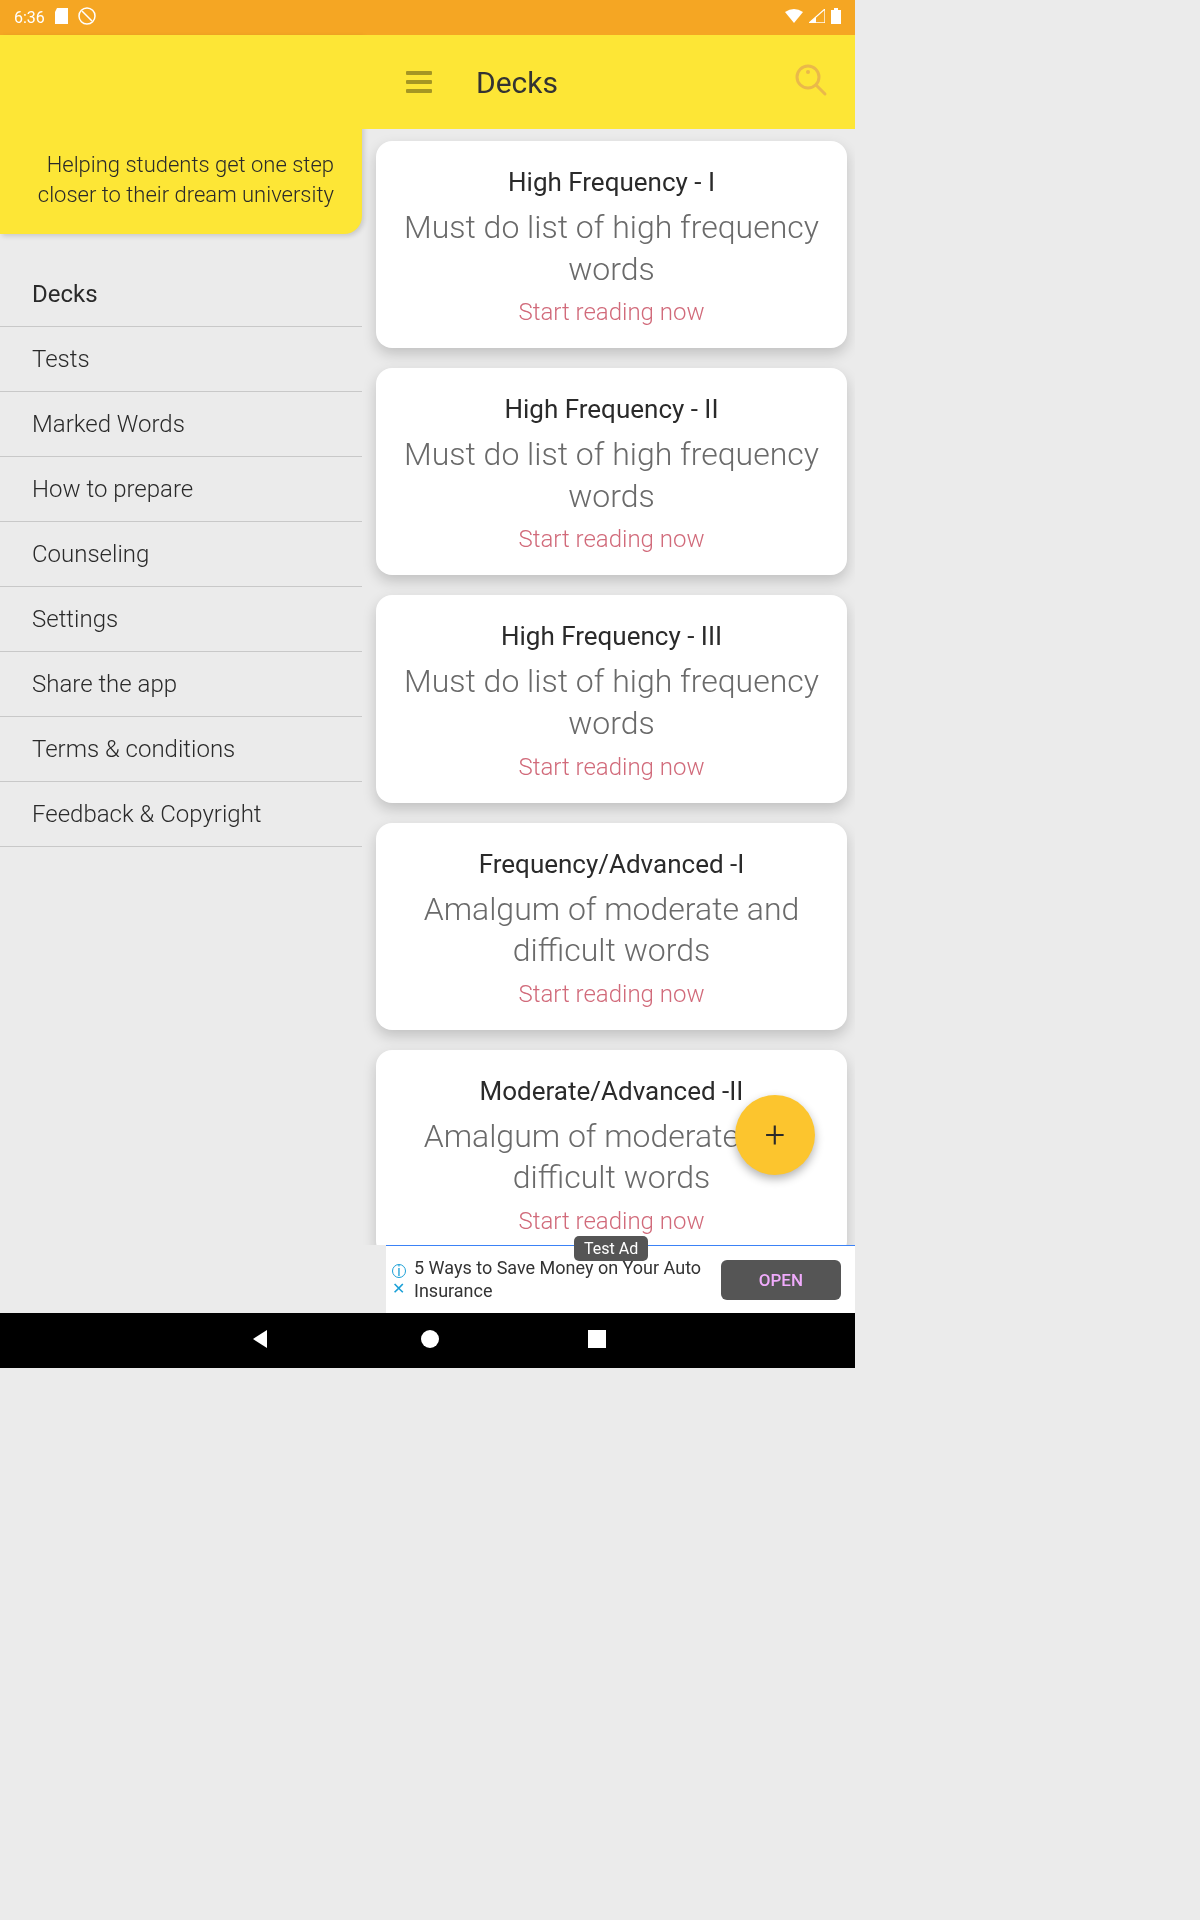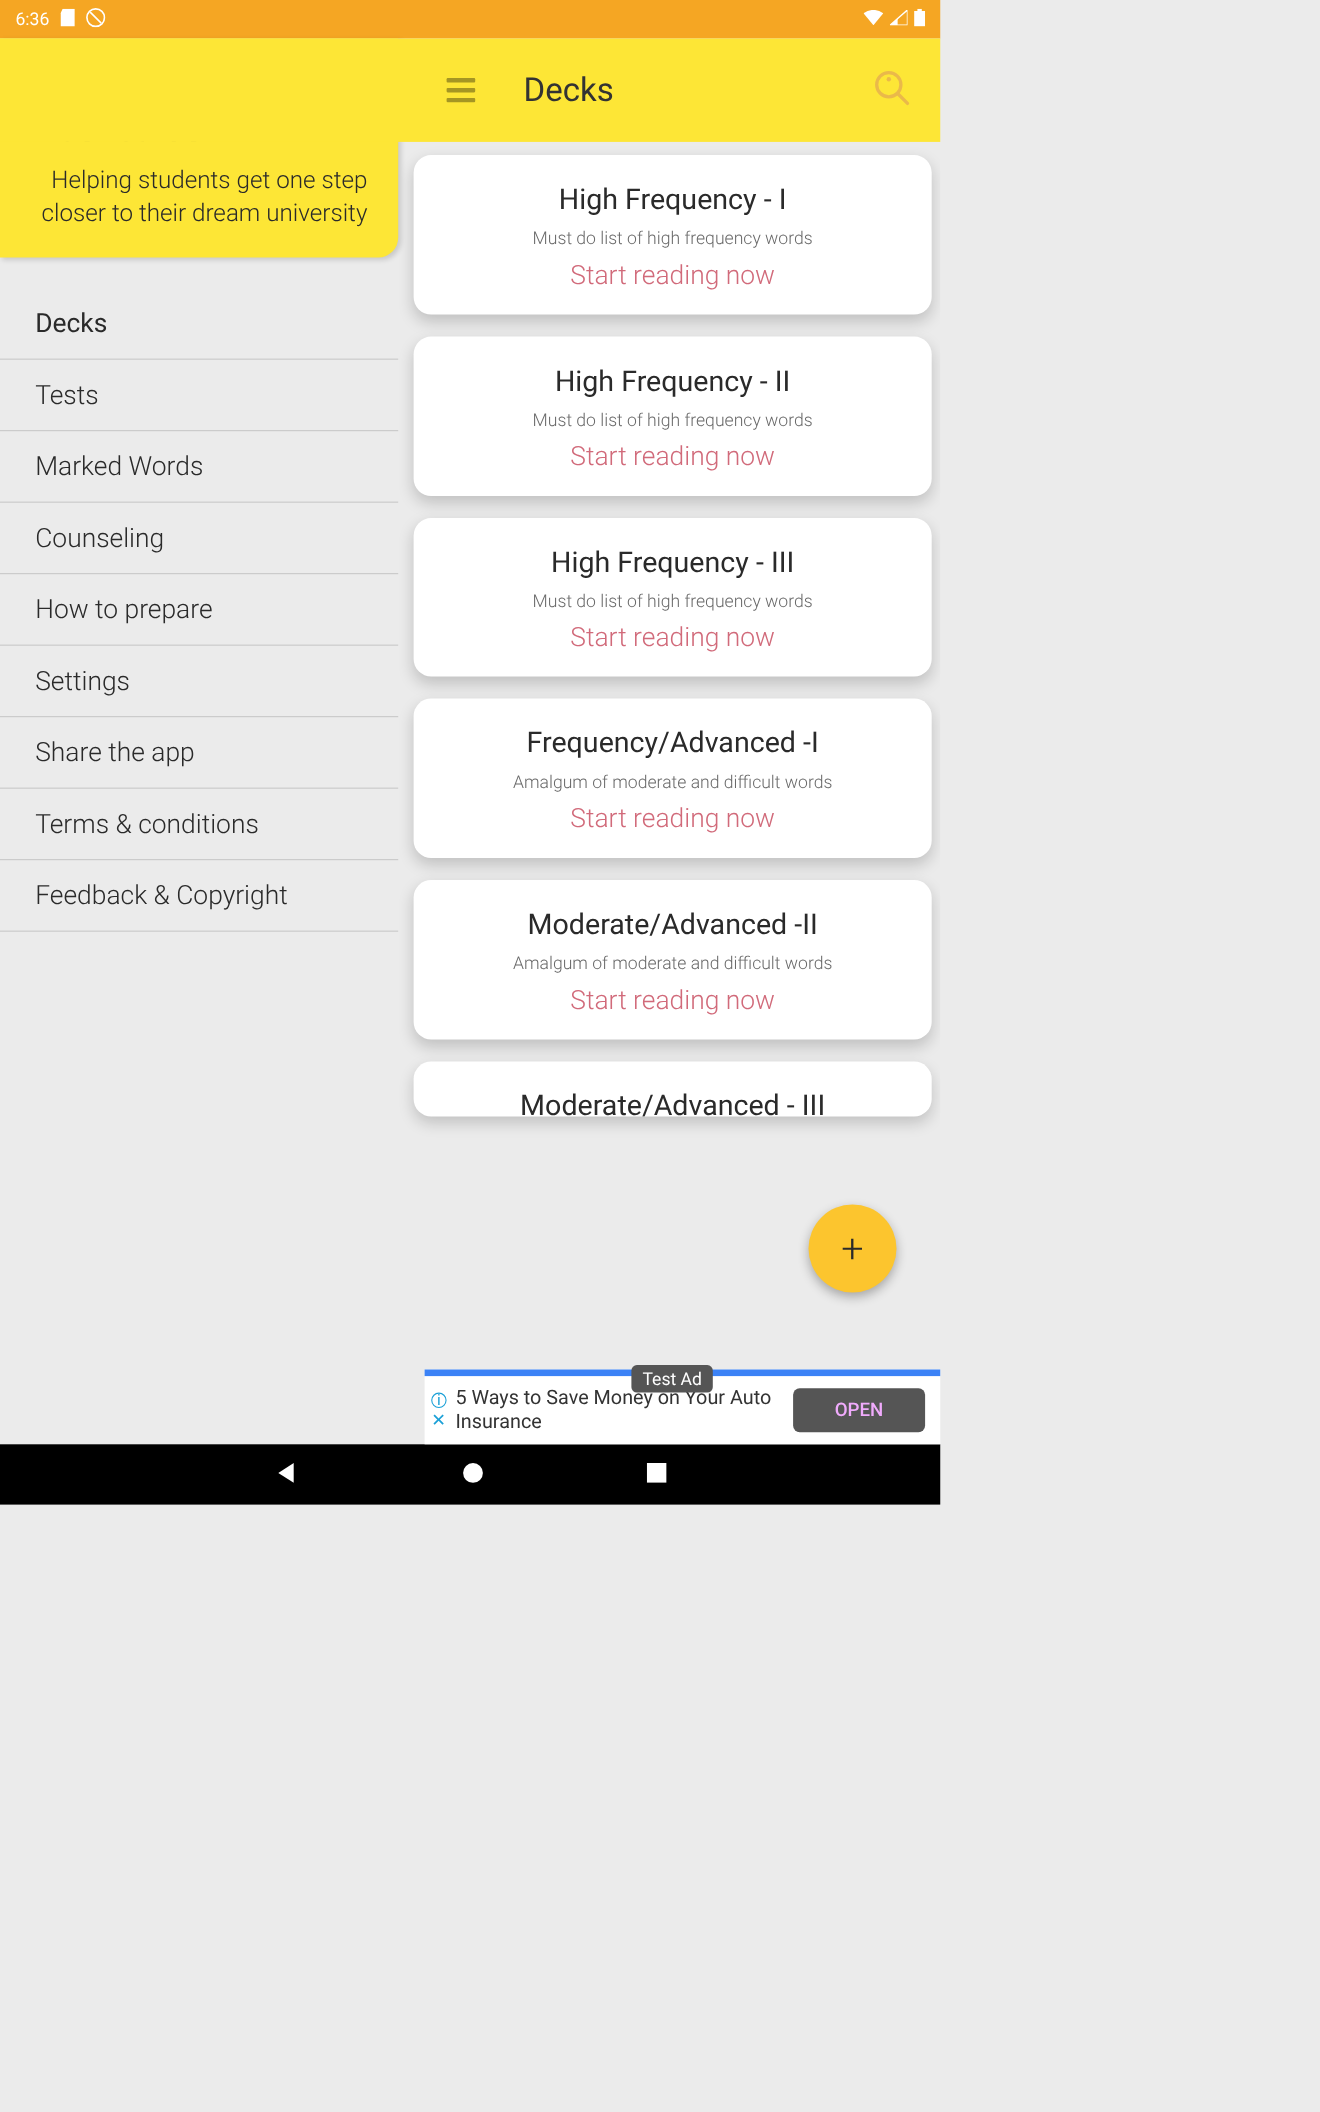--- a/index.html
+++ b/index.html
@@ -113,21 +113,21 @@
   box-shadow: 0 6px 14px rgba(0,0,0,0.18);
   text-align: center;
 }
 .card-title {
   font-size: 26px;
   color: #2a2a2a;
   margin-bottom: 10px;
   font-weight: 400;
 }
 .card-desc {
-  font-size: 16px;
+  font-size: 32px;
   color: #6a6a6a;
   margin-bottom: 8px;
   font-weight: 300;
   line-height: 1.3;
 }
 .card-action {
   font-size: 24px;
   color: #d16a7a;
   font-weight: 300;
 }
@@ -150,21 +150,21 @@
   justify-content: center;
   box-shadow: 0 4px 10px rgba(0,0,0,0.3);
   font-size: 36px;
   color: #2a2a2a;
   font-weight: 300;
 }
 
 .ad-bar {
   height: 68px;
   background: #fff;
-  border-top: 6px solid #3b82f6;
+  border-top: 1px solid #3b82f6;
   display: flex;
   align-items: center;
   padding: 0 14px 0 6px;
   position: relative;
   margin-left: 386px;
   width: calc(100% - 386px);
 }
 .ad-info {
   display: flex;
   flex-direction: column;
@@ -280,22 +280,22 @@
 <div class="content-wrap">
   <div class="sidebar">
     <div class="sidebar-header">
       <div class="sidebar-title">Vocabulary Flashcards</div>
       <div class="sidebar-subtitle">Helping students get one step closer to their dream university</div>
     </div>
     <div class="sidebar-menu">
       <div class="sidebar-item active"><span>Decks</span></div>
       <div class="sidebar-item"><span>Tests</span></div>
       <div class="sidebar-item"><span>Marked Words</span></div>
+      <div class="sidebar-item"><span>How to prepare</span></div>
       <div class="sidebar-item"><span>Counseling</span></div>
-      <div class="sidebar-item"><span>How to prepare</span></div>
       <div class="sidebar-item"><span>Settings</span></div>
       <div class="sidebar-item"><span>Share the app</span></div>
       <div class="sidebar-item"><span>Terms &amp; conditions</span></div>
       <div class="sidebar-item"><span>Feedback &amp; Copyright</span></div>
     </div>
   </div>
 
   <div class="main">
     <div class="card">
       <div class="card-title">High Frequency - I</div>

